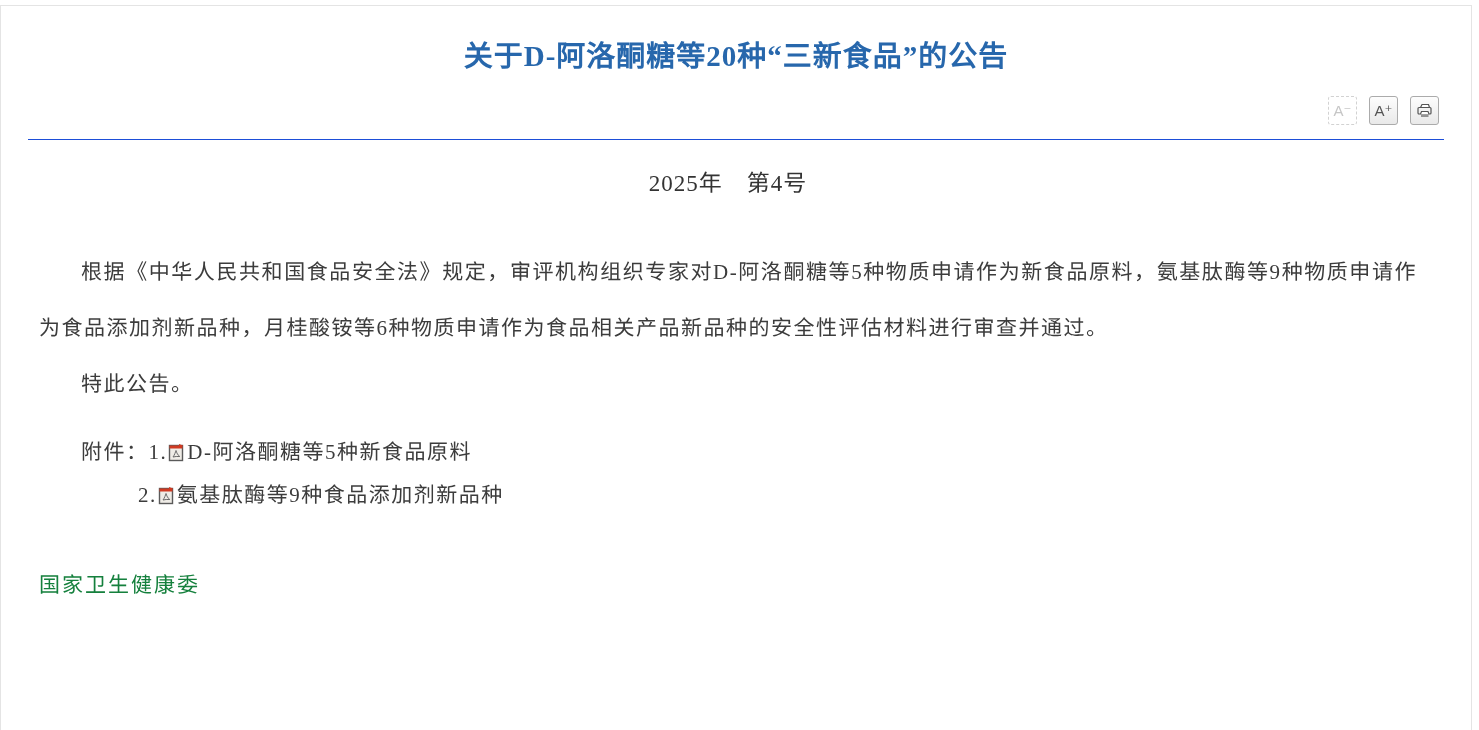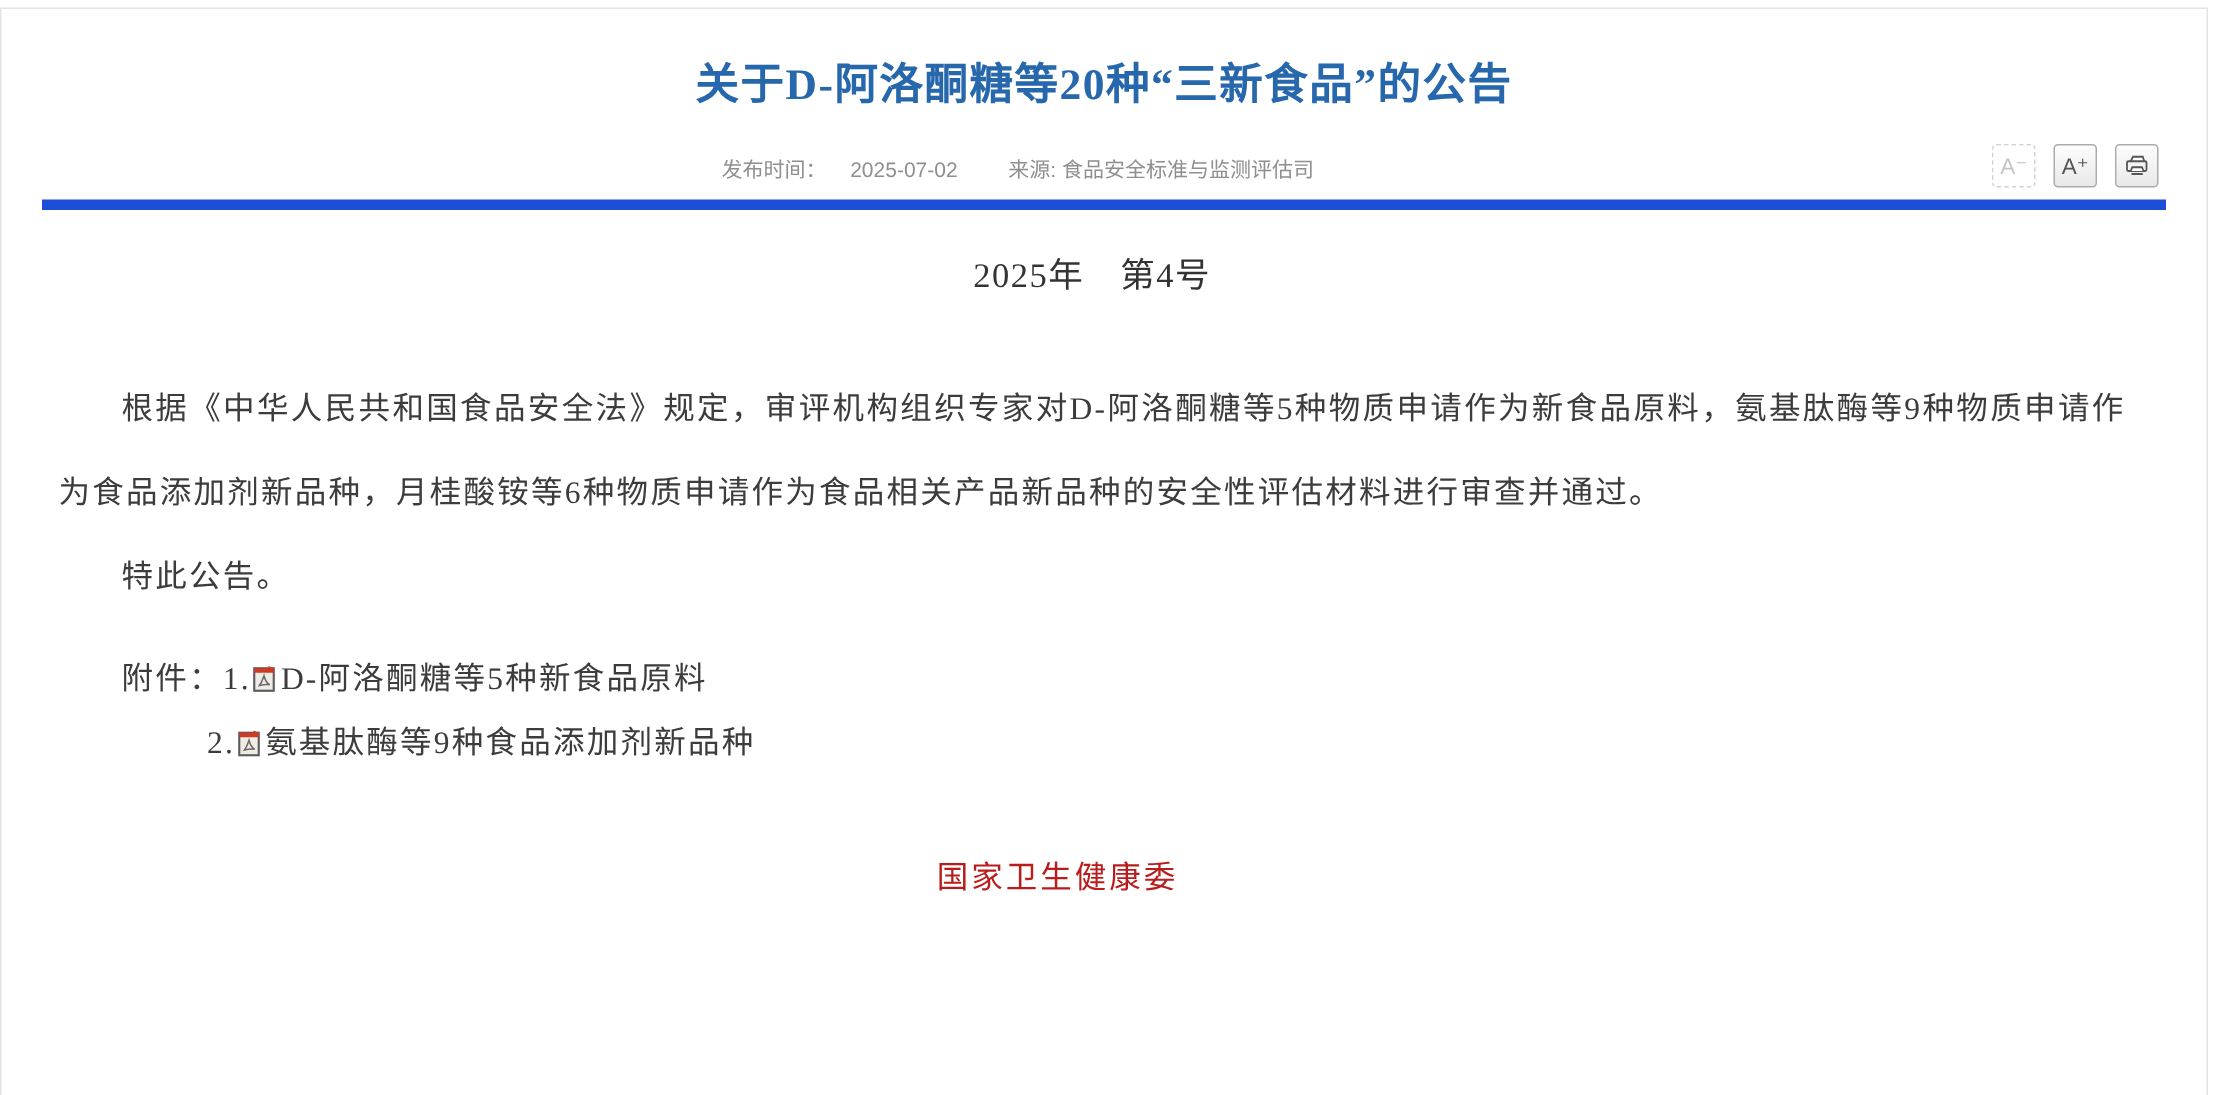--- a/index.html
+++ b/index.html
@@ -16,21 +16,21 @@
     margin-left: 0;
     width: 1472px;
     height: 820px;
     border: 1px solid #e4e4e4;
     background: #ffffff;
   }
   
   .doc-header {
     position: relative;
     padding-top: 26px;
-    border-bottom: 7px solid #1d4ed8;
+    border-bottom: 1px solid #1d4ed8;
     margin: 0 27px;
     height: 134px;
   }
   .doc-title {
     text-align: center;
     font-size: 29px;
     font-weight: bold;
     color: #2767ac;
     letter-spacing: 1px;
     font-family: "Liberation Serif", "DejaVu Serif", serif;
@@ -106,44 +106,36 @@
   .att-line.first { padding-left: 42px; }
   .att-line.rest  { padding-left: 99px; }
   .att-link { color: #3c3c3c; text-decoration: none; cursor: pointer; }
   .pdf-icon {
     display: inline-block;
     vertical-align: -3px;
     margin: 0 2px 0 1px;
   }
   .signature {
     margin-top: 46px;
-    text-align: center;
+    text-align: left;
     padding-right: 46px;
     font-size: 21px;
     line-height: 43px;
     letter-spacing: 2px;
-    color: #b91c1c;
+    color: #15803d;
   }
 </style>
 </head>
 <body>
 
 <div class="page-container">
 
   <div class="doc-header">
     <h1 class="doc-title">关于D-阿洛酮糖等20种“三新食品”的公告</h1>
 
-    <div class="doc-meta">
-      <span>发布时间：</span>
-      <span class="meta-gap"></span>
-      <span>2025-07-02</span>
-      <span class="meta-sep"></span>
-      <span>来源:</span>
-      <span>食品安全标准与监测评估司</span>
-    </div>
 
     <div class="toolbar">
       <div class="tool-btn disabled">A⁻</div>
       <div class="tool-btn">A⁺</div>
       <div class="tool-btn">
         <span>
           <svg width="17" height="17" viewBox="0 0 17 17" fill="none">
             <path d="M4.5 5.5 L6 2.5 H12.5 L13.5 5.5" stroke="#555" stroke-width="1.2" fill="#fff"></path>
             <rect x="2" y="5.5" width="13" height="6.5" rx="1" stroke="#555" stroke-width="1.2" fill="#f2f2f2"></rect>
             <path d="M4.5 12 L5.5 9.5 H12 L13 12" stroke="#555" stroke-width="1.2" fill="#fff"></path>

